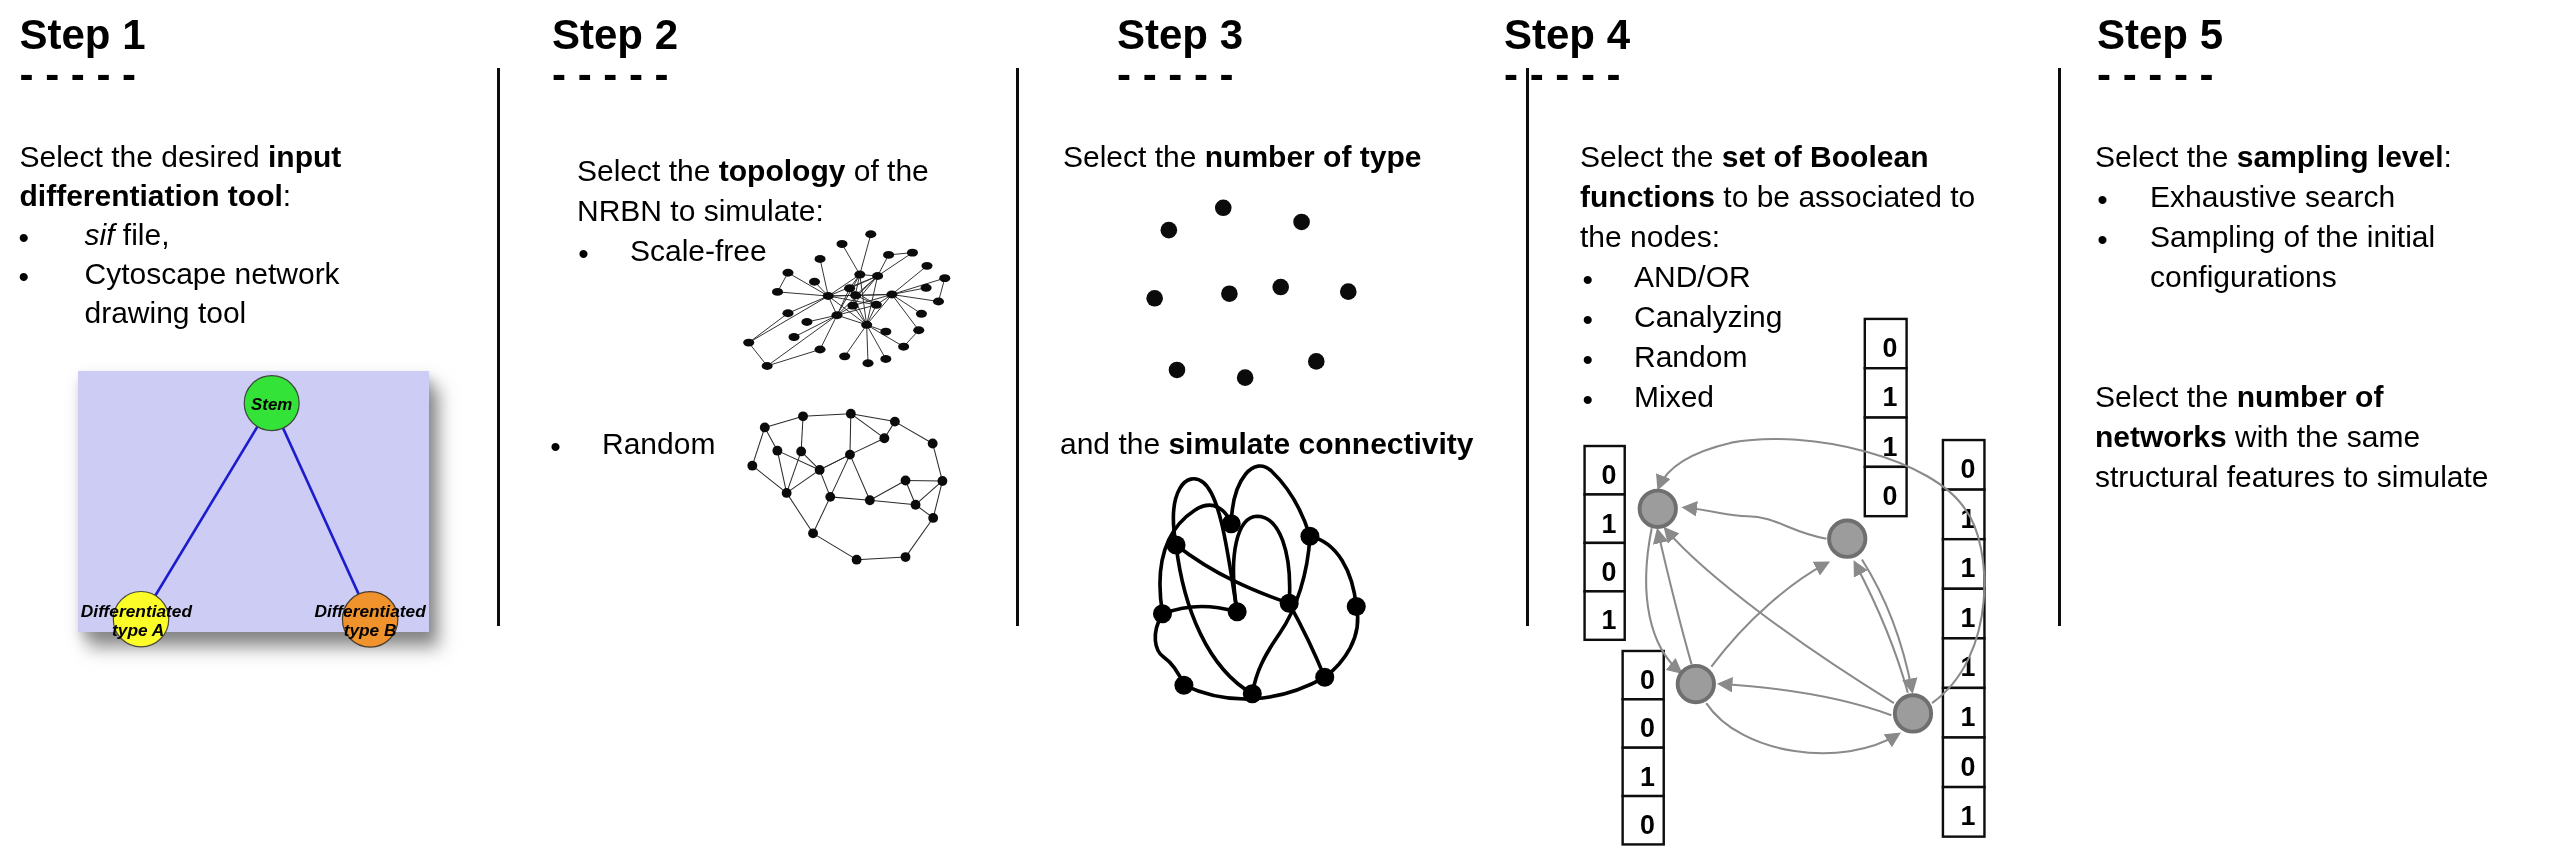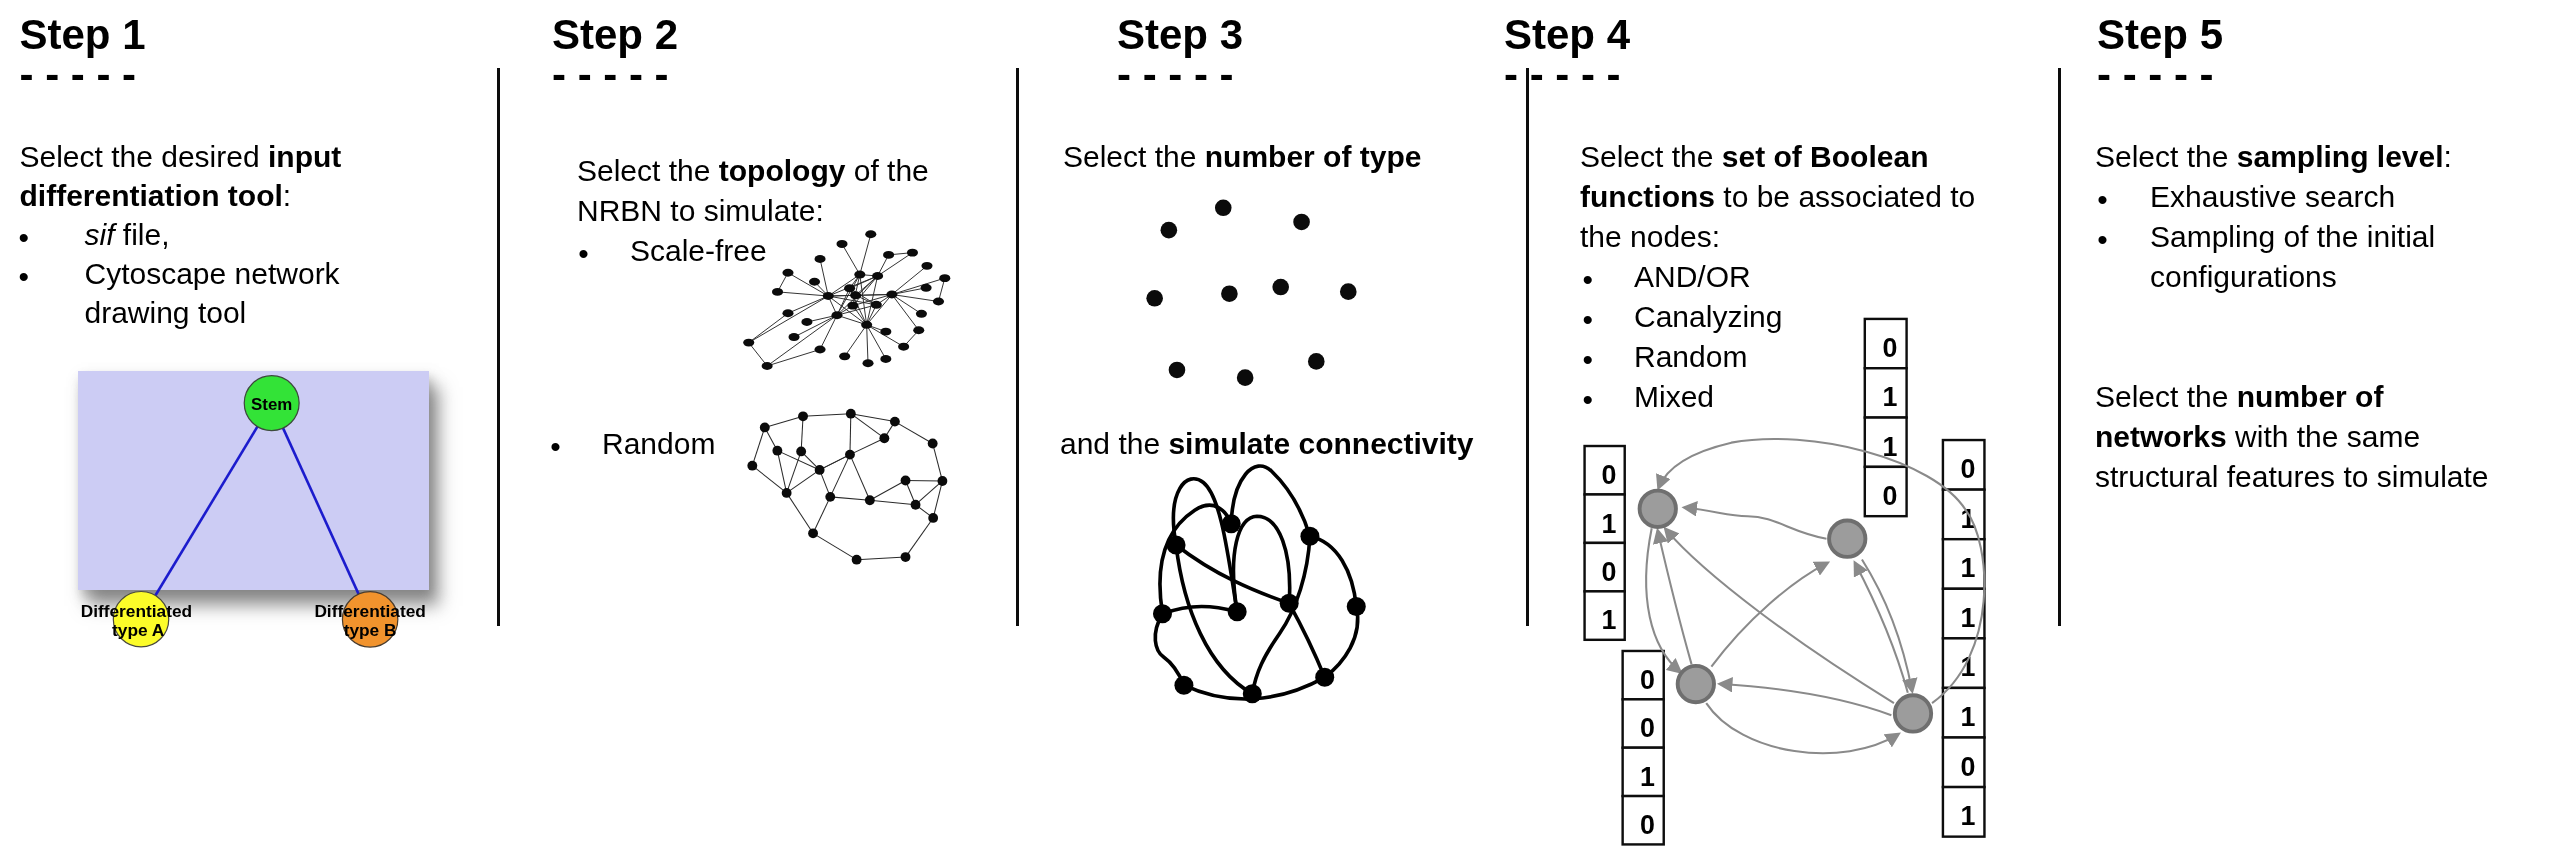--- a/index.html
+++ b/index.html
@@ -32,21 +32,21 @@
     <div class="li" style="padding-left:53px"><span class="bu" style="left:1.3px">•</span>Random</div>
   </div>
 
 <div class="body" style="left:1063px;top:137px;">Select the <b>number of type</b></div>
 <div class="body" style="left:1060px;top:424px;">and the <b>simulate connectivity</b></div>
 
 <div class="body" style="left:1580px;top:137px;line-height:40px;">Select the <b>set of Boolean</b><br><b>functions</b> to be associated to<br>the nodes:<div class="li" style="padding-left:54px"><span class="bu" style="left:2.6px">•</span>AND/OR</div><div class="li" style="padding-left:54px"><span class="bu" style="left:2.6px">•</span>Canalyzing</div><div class="li" style="padding-left:54px"><span class="bu" style="left:2.6px">•</span>Random</div><div class="li" style="padding-left:54px"><span class="bu" style="left:2.6px">•</span>Mixed</div></div>
 
 <div class="body" style="left:2095px;top:137px;line-height:40px;">Select the <b>sampling level</b>:<div class="li" style="padding-left:55px"><span class="bu" style="left:2.2px">•</span>Exhaustive search</div><div class="li" style="padding-left:55px"><span class="bu" style="left:2.2px">•</span>Sampling of the initial<br>configurations</div><div style="height:80px"></div>Select the <b>number of</b><br><b>networks</b> with the same<br>structural features to simulate</div>
 
-<div style="position:absolute;left:78px;top:371px;width:351px;height:219px;background:#ccccf4;box-shadow:9.5px 16.4px 16.4px rgba(90,90,90,0.62), 2.6px 6px 10.4px rgba(145,145,145,0.5);">
+<div style="position:absolute;left:78px;top:371px;width:351px;height:261px;background:#ccccf4;box-shadow:9.5px 16.4px 16.4px rgba(90,90,90,0.62), 2.6px 6px 10.4px rgba(145,145,145,0.5);font-style:italic;">
 <svg width="351" height="283" viewBox="0 0 405.4 326.5" style="left:0;top:0;">
 <g stroke="#1c1ccd" stroke-width="3">
 <line x1="223.7" y1="36.9" x2="72.8" y2="286.5"></line>
 <line x1="223.7" y1="36.9" x2="337.4" y2="286.7"></line>
 </g>
 <circle cx="223.7" cy="36.9" r="31.7" fill="#33e337" stroke="#3c4a3c" stroke-width="1.4"></circle>
 <circle cx="72.8" cy="286.5" r="32" fill="#fcfc29" stroke="#4a4a3c" stroke-width="1.4"></circle>
 <circle cx="337.4" cy="286.7" r="32" fill="#f1932d" stroke="#4a3c2d" stroke-width="1.4"></circle>
 <g font-family="Liberation Sans,sans-serif" font-weight="bold" fill="#000" text-anchor="middle">
 <text x="223.7" y="44.6" font-size="19.5">Stem</text>

